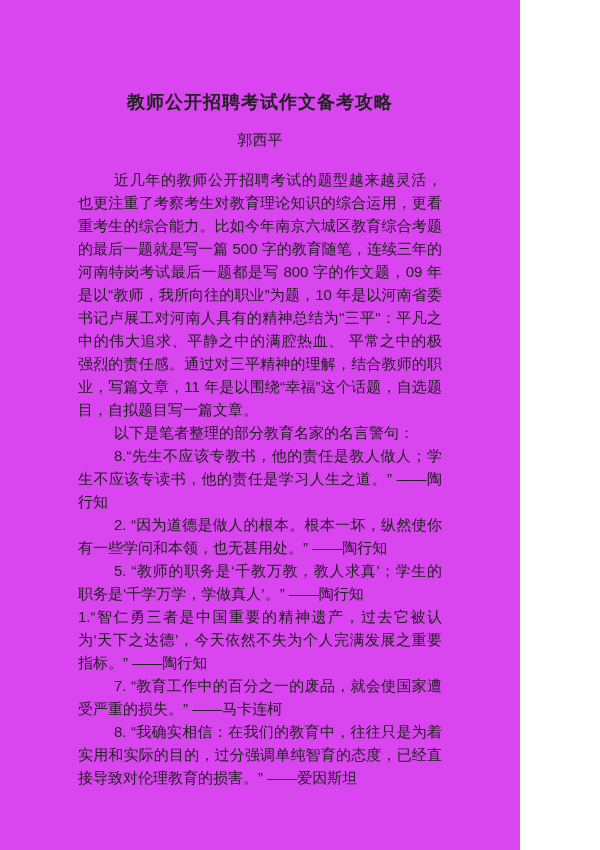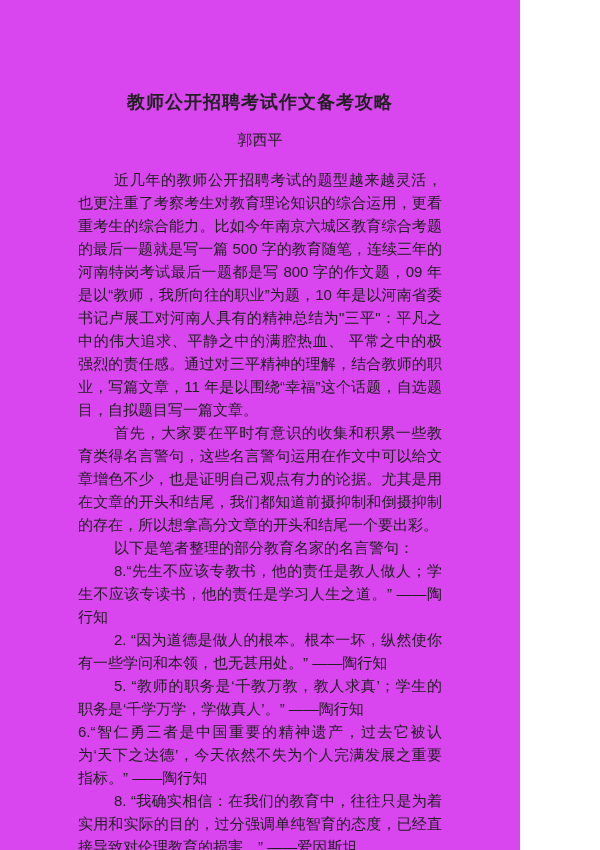--- a/index.html
+++ b/index.html
@@ -53,22 +53,22 @@
 </style>
 </head>
 <body>
 
 <div class="page">
   <div class="content">
     <h1 class="doc-title">教师公开招聘考试作文备考攻略</h1>
     <div class="doc-author">郭西平</div>
     <div class="doc-body">
       <p class="para indent">近几年的教师公开招聘考试的题型越来越灵活，也更注重了考察考生对教育理论知识的综合运用，更看重考生的综合能力。比如今年南京六城区教育综合考题的最后一题就是写一篇 500 字的教育随笔，连续三年的河南特岗考试最后一题都是写 800 字的作文题，09 年是以“教师，我所向往的职业”为题，10 年是以河南省委书记卢展工对河南人具有的精神总结为"三平"：平凡之中的伟大追求、平静之中的满腔热血、 平常之中的极强烈的责任感。通过对三平精神的理解，结合教师的职业，写篇文章，11 年是以围绕“幸福”这个话题，自选题目，自拟题目写一篇文章。</p>
-      <p class="para indent">首先，大家要在平时有意识的收集和积累一些教育类得名言警句，这些名言警句运用在作文中可以给文章增色不少，也是证明自己观点有力的论据。尤其是用在文章的开头和结尾，我们都知道前摄抑制和倒摄抑制的存在，所以想拿高分文章的开头和结尾一个要出彩。</p>
       <p class="para indent">以下是笔者整理的部分教育名家的名言警句：</p>
       <p class="para indent">8.“先生不应该专教书，他的责任是教人做人；学生不应该专读书，他的责任是学习人生之道。” ——陶行知</p>
       <p class="para indent">2. “因为道德是做人的根本。根本一坏，纵然使你有一些学问和本领，也无甚用处。” ——陶行知</p>
       <p class="para indent">5. “教师的职务是‘千教万教，教人求真’；学生的职务是‘千学万学，学做真人’。” ——陶行知</p>
-      <p class="para">6.“智仁勇三者是中国重要的精神遗产，过去它被认为‘天下之达德’，今天依然不失为个人完满发展之重要指标。” ——陶行知</p>
+      <p class="para">1.“智仁勇三者是中国重要的精神遗产，过去它被认为‘天下之达德’，今天依然不失为个人完满发展之重要指标。” ——陶行知</p>
+      <p class="para indent">7. “教育工作中的百分之一的废品，就会使国家遭受严重的损失。” ——马卡连柯</p>
       <p class="para indent">8. “我确实相信：在我们的教育中，往往只是为着实用和实际的目的，过分强调单纯智育的态度，已经直接导致对伦理教育的损害。” ——爱因斯坦</p>
     </div>
   </div>
 </div>
 
 </body></html>

